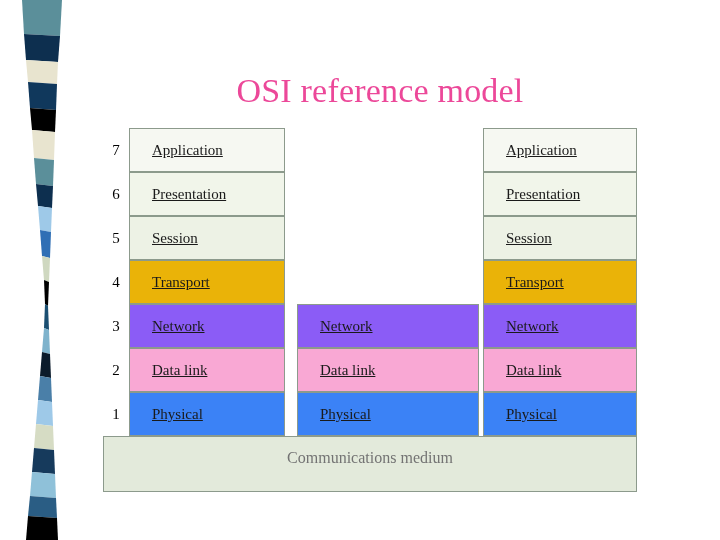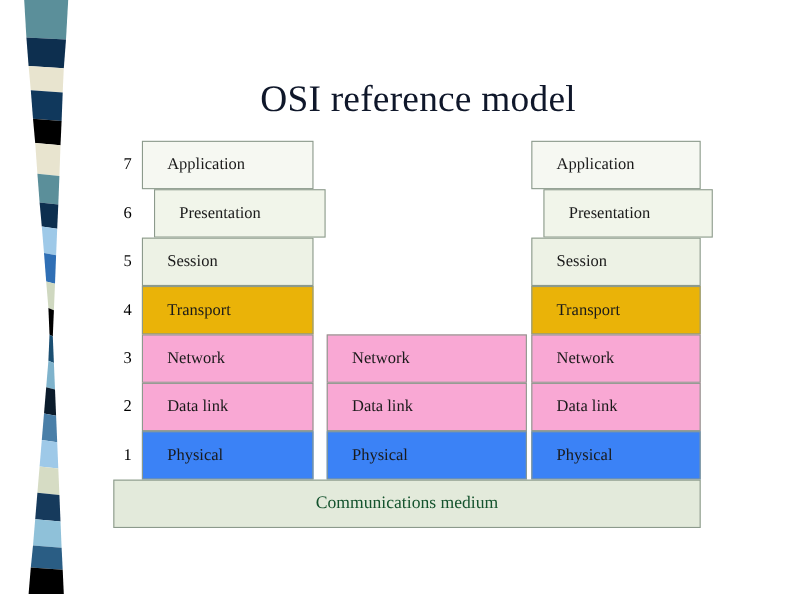--- a/index.html
+++ b/index.html
@@ -26,21 +26,21 @@
   #ribbon svg { display: block; }
 
   
   #title {
     position: absolute;
     left: 100px;
     top: 72px;
     width: 560px;
     text-align: center;
     font-size: 34px;
-    color: #0f172a;
+    color: #ec4899;
     font-family: "Liberation Serif", serif;
     letter-spacing: 0.2px;
   }
 
   
   #diagram {
     position: absolute;
     left: 103px;
     top: 128px;
     width: 534px;
@@ -72,20 +72,21 @@
     height: 44px;
     box-sizing: border-box;
     border: 1px solid #8c9a8c;
     line-height: 42px;
     font-size: 15px;
     color: #1a1a1a;
     padding-left: 22px;
     background: #f2f5ed;
     white-space: nowrap;
     overflow: hidden;
+    text-decoration: underline;
   }
 
   .box.host {
     left: 26px;
     width: 156px;
   }
   .box.router {
     left: 194px;
     width: 182px;
   }
@@ -94,40 +95,40 @@
     width: 154px;
   }
 
   .box.empty {
     border: none;
     background: transparent;
   }
 
   
   .tint0 { background: #f6f8f2; }
-  .tint1 { background: #f1f5ea; margin-left: 11px; }
+  .tint1 { background: #f1f5ea; }
   .tint2 { background: #edf2e5; }
   .tint3 { background: #eab308; }
-  .tint4 { background: #f9a8d4; }
+  .tint4 { background: #8b5cf6; }
   .tint5 { background: #f9a8d4; }
   .tint6 { background: #3b82f6; }
 
   #medium {
     position: absolute;
     left: 0;
     top: 308px;
     width: 534px;
-    height: 44px;
+    height: 56px;
     box-sizing: border-box;
     border: 1px solid #8c9a8c;
     background: #e3eadb;
     line-height: 42px;
     text-align: center;
     font-size: 16px;
-    color: #14532d;
+    color: #737373;
   }
 </style>
 </head>
 <body>
 
 <div id="ribbon">
   <svg width="78" height="540" viewBox="0 0 78 540" xmlns="http://www.w3.org/2000/svg">
     <g>
       <polygon points="22,0 62,0 60,36 24,34" fill="#5b8f9a"></polygon>
       <polygon points="24,34 60,36 58,62 26,60" fill="#0d2f4f"></polygon>

